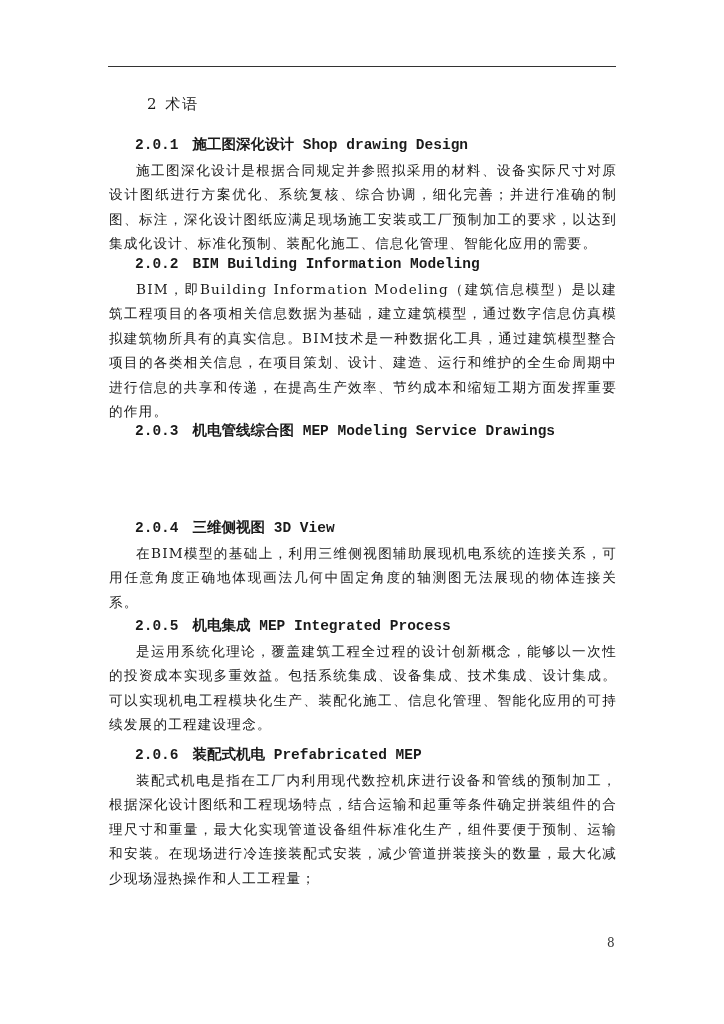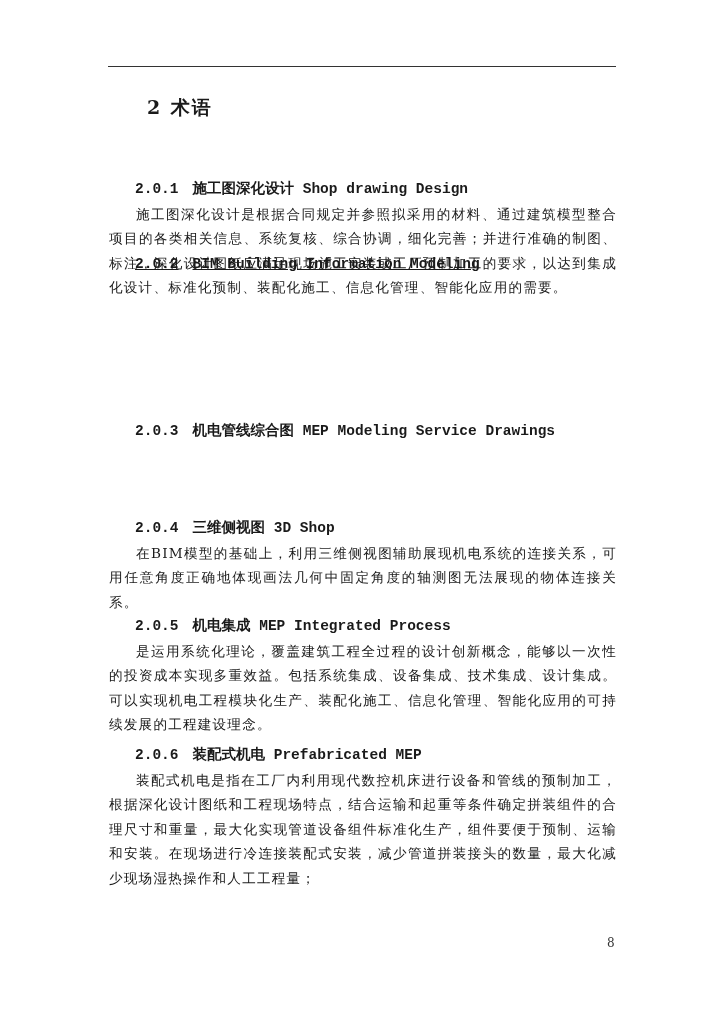--- a/index.html
+++ b/index.html
@@ -1,59 +1,60 @@
 <!DOCTYPE html>
 <html><head>
 <meta charset="utf-8">
 <style>
   html, body { margin: 0; padding: 0; background: #ffffff; }
   body { width: 724px; height: 1024px; position: relative; overflow: hidden;
          font-family: "DejaVu Serif", "Liberation Serif", serif; color: #1a1a1a; }
   .header-rule { position: absolute; left: 108px; top: 66px; width: 508px; height: 0;
                  border-top: 1px solid #333; }
-  .chapter-title { position: absolute; left: 147px; top: 95px; font-size: 19px;
-                   letter-spacing: 2px; font-weight: bold; }
+  .chapter-title { position: absolute; left: 147px; top: 95px; font-size: 15px;
+                   letter-spacing: 2px; }
   .section { position: absolute; left: 109px; width: 508px; }
   .term-heading { font-family: "Liberation Mono", "DejaVu Sans Mono", monospace;
                   font-weight: bold; font-size: 14.5px; margin-left: 26px;
                   height: 26px; line-height: 26px; white-space: nowrap; }
   .term-heading .num { margin-right: 14px; }
   .para { font-size: 13.6px; line-height: 24.4px; letter-spacing: 1.2px;
           text-align: justify; text-indent: 27px; margin: 0; }
   .page-number { position: absolute; left: 607px; top: 936px; font-size: 12px; color: #333; }
 </style>
 </head>
 <body>
 
 <div class="header-rule"></div>
 
 <div class="chapter-title">2 术语</div>
 
-<div class="section" style="top:132px;margin-top:44px;">
+<div class="section" style="top:132px;">
   <div class="term-heading">
     <span class="num">2.0.1</span><span>施工图深化设计  Shop drawing Design</span>
   </div>
-  <p class="para">施工图深化设计是根据合同规定并参照拟采用的材料、通过建筑模型整合项目的各类相关信息、系统复核、综合协调，细化完善；并进行准确的制图、标注，深化设计图纸应满足现场施工安装或工厂预制加工的要求，以达到集成化设计、标准化预制、装配化施工、信息化管理、智能化应用的需要。</p>
+  <p class="para">施工图深化设计是根据合同规定并参照拟采用的材料、设备实际尺寸对原设计图纸进行方案优化、系统复核、综合协调，细化完善；并进行准确的制图、标注，深化设计图纸应满足现场施工安装或工厂预制加工的要求，以达到集成化设计、标准化预制、装配化施工、信息化管理、智能化应用的需要。</p>
 </div>
 
-<div class="section" style="top:251px;text-decoration:underline;">
+<div class="section" style="top:251px;">
   <div class="term-heading">
     <span class="num">2.0.2</span><span>BIM  Building Information Modeling</span>
   </div>
+  <p class="para">BIM，即Building Information Modeling（建筑信息模型）是以建筑工程项目的各项相关信息数据为基础，建立建筑模型，通过数字信息仿真模拟建筑物所具有的真实信息。BIM技术是一种数据化工具，通过建筑模型整合项目的各类相关信息，在项目策划、设计、建造、运行和维护的全生命周期中进行信息的共享和传递，在提高生产效率、节约成本和缩短工期方面发挥重要的作用。</p>
 </div>
 
 <div class="section" style="top:418px;">
   <div class="term-heading">
     <span class="num">2.0.3</span><span>机电管线综合图 MEP Modeling Service Drawings</span>
   </div>
 </div>
 
 <div class="section" style="top:515px;">
   <div class="term-heading">
-    <span class="num">2.0.4</span><span>三维侧视图 3D Shop</span>
+    <span class="num">2.0.4</span><span>三维侧视图 3D View</span>
   </div>
   <p class="para">在BIM模型的基础上，利用三维侧视图辅助展现机电系统的连接关系，可用任意角度正确地体现画法几何中固定角度的轴测图无法展现的物体连接关系。</p>
 </div>
 
 <div class="section" style="top:613px;">
   <div class="term-heading">
     <span class="num">2.0.5</span><span>机电集成 MEP Integrated Process</span>
   </div>
   <p class="para">是运用系统化理论，覆盖建筑工程全过程的设计创新概念，能够以一次性的投资成本实现多重效益。包括系统集成、设备集成、技术集成、设计集成。可以实现机电工程模块化生产、装配化施工、信息化管理、智能化应用的可持续发展的工程建设理念。</p>
 </div>

